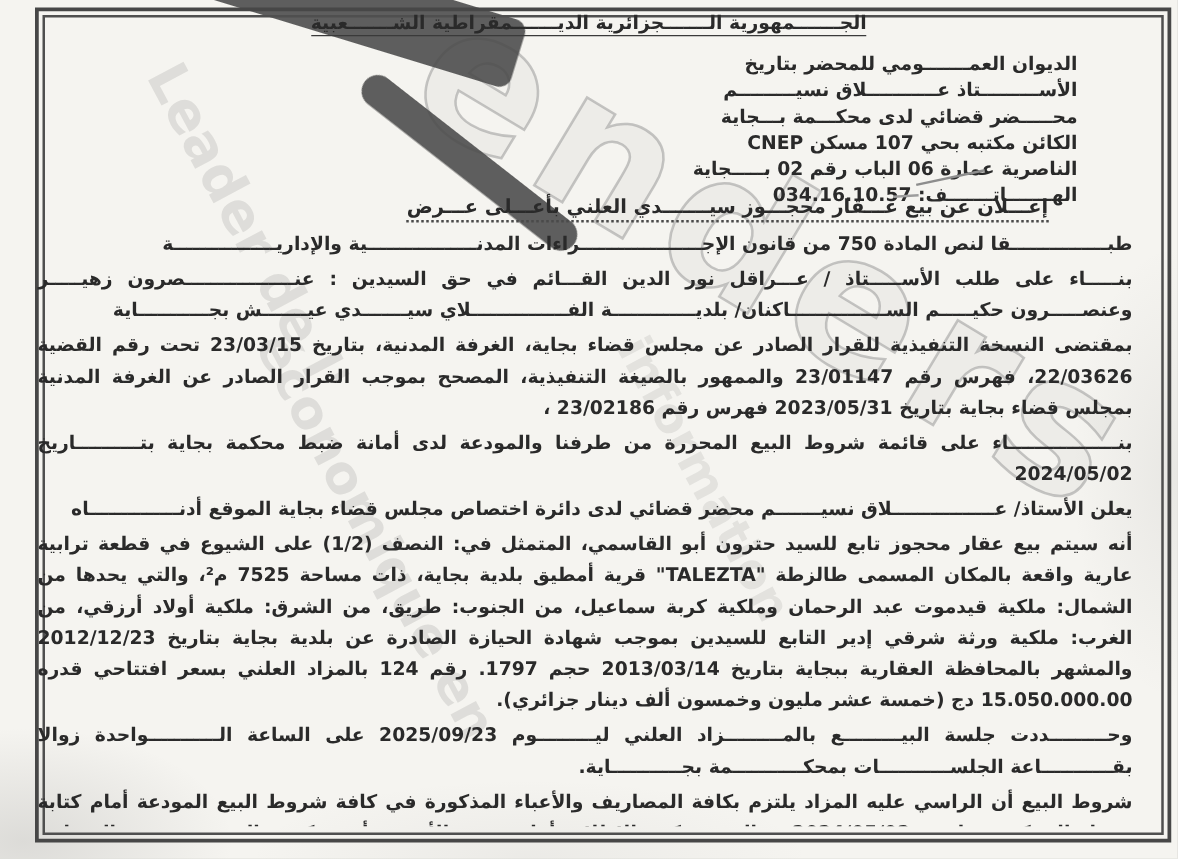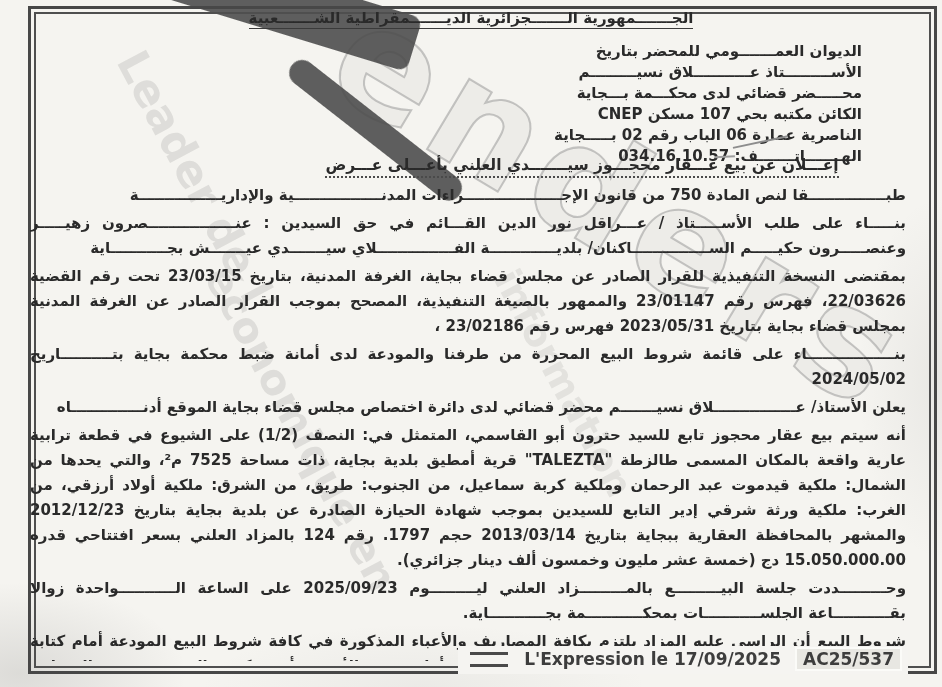--- a/index.html
+++ b/index.html
@@ -93,19 +93,14 @@
     <p>بنـــــاء على طلب الأســـــتاذ / عـــراقل نور الدين القـــائم في حق السيدين : عنـــــــــــــــــصرون زهيـــــر وعنصـــــرون حكيـــــم الســـــــــــــــاكنان/ بلديـــــــــــــة الفـــــــــــــــلاي سيـــــــدي عيـــــــش بجـــــــــــاية</p>
     <p>بمقتضى النسخة التنفيذية للقرار الصادر عن مجلس قضاء بجاية، الغرفة المدنية، بتاريخ 23/03/15 تحت رقم القضية 22/03626، فهرس رقم 23/01147 والممهور بالصيغة التنفيذية، المصحح بموجب القرار الصادر عن الغرفة المدنية بمجلس قضاء بجاية بتاريخ 2023/05/31 فهرس رقم 23/02186 ،</p>
     <p>بنـــــــــــــــــاء على قائمة شروط البيع المحررة من طرفنا والمودعة لدى أمانة ضبط محكمة بجاية بتــــــــــاريخ 2024/05/02</p>
     <p>يعلن الأستاذ/ عــــــــــــــــلاق نسيـــــــم محضر قضائي لدى دائرة اختصاص مجلس قضاء بجاية الموقع أدنــــــــــــــاه</p>
     <p>أنه سيتم بيع عقار محجوز تابع للسيد حترون أبو القاسمي، المتمثل في: النصف (1/2) على الشيوع في قطعة ترابية عارية واقعة بالمكان المسمى طالزطة "TALEZTA" قرية أمطيق بلدية بجاية، ذات مساحة 7525 م²، والتي يحدها من الشمال: ملكية قيدموت عبد الرحمان وملكية كربة سماعيل، من الجنوب: طريق، من الشرق: ملكية أولاد أرزقي، من الغرب: ملكية ورثة شرقي إدير التابع للسيدين بموجب شهادة الحيازة الصادرة عن بلدية بجاية بتاريخ 2012/12/23 والمشهر بالمحافظة العقارية ببجاية بتاريخ 2013/03/14 حجم 1797. رقم 124 بالمزاد العلني بسعر افتتاحي قدره 15.050.000.00 دج (خمسة عشر مليون وخمسون ألف دينار جزائري).</p>
     <p>وحـــــــــددت جلسة البيـــــــــع بالمـــــــــزاد العلني ليـــــــــوم 2025/09/23 على الساعة الـــــــــــواحدة زوالا بقـــــــــــاعة الجلســـــــــــات بمحكـــــــــــمة بجـــــــــــاية.</p>
     <p>شروط البيع أن الراسي عليه المزاد يلتزم بكافة المصاريف والأعباء المذكورة في كافة شروط البيع المودعة أمام كتابة ضبط المحكمة بتاريخ 2024/05/02، والتي يمكن الاطلاع أمام هذه الأخيرة أو بمكتب المحضـــــــــر القضائي المذكـــــــــور أعلاه.</p>
 
   </div>
 
-  <div class="footer">
-    <span class="footer-dash"></span>
-    <span class="pub">L'Expression le 17/09/2025</span>
-    <span class="ref">AC25/537</span>
-  </div>
 
 </div>
 
 </body></html>

